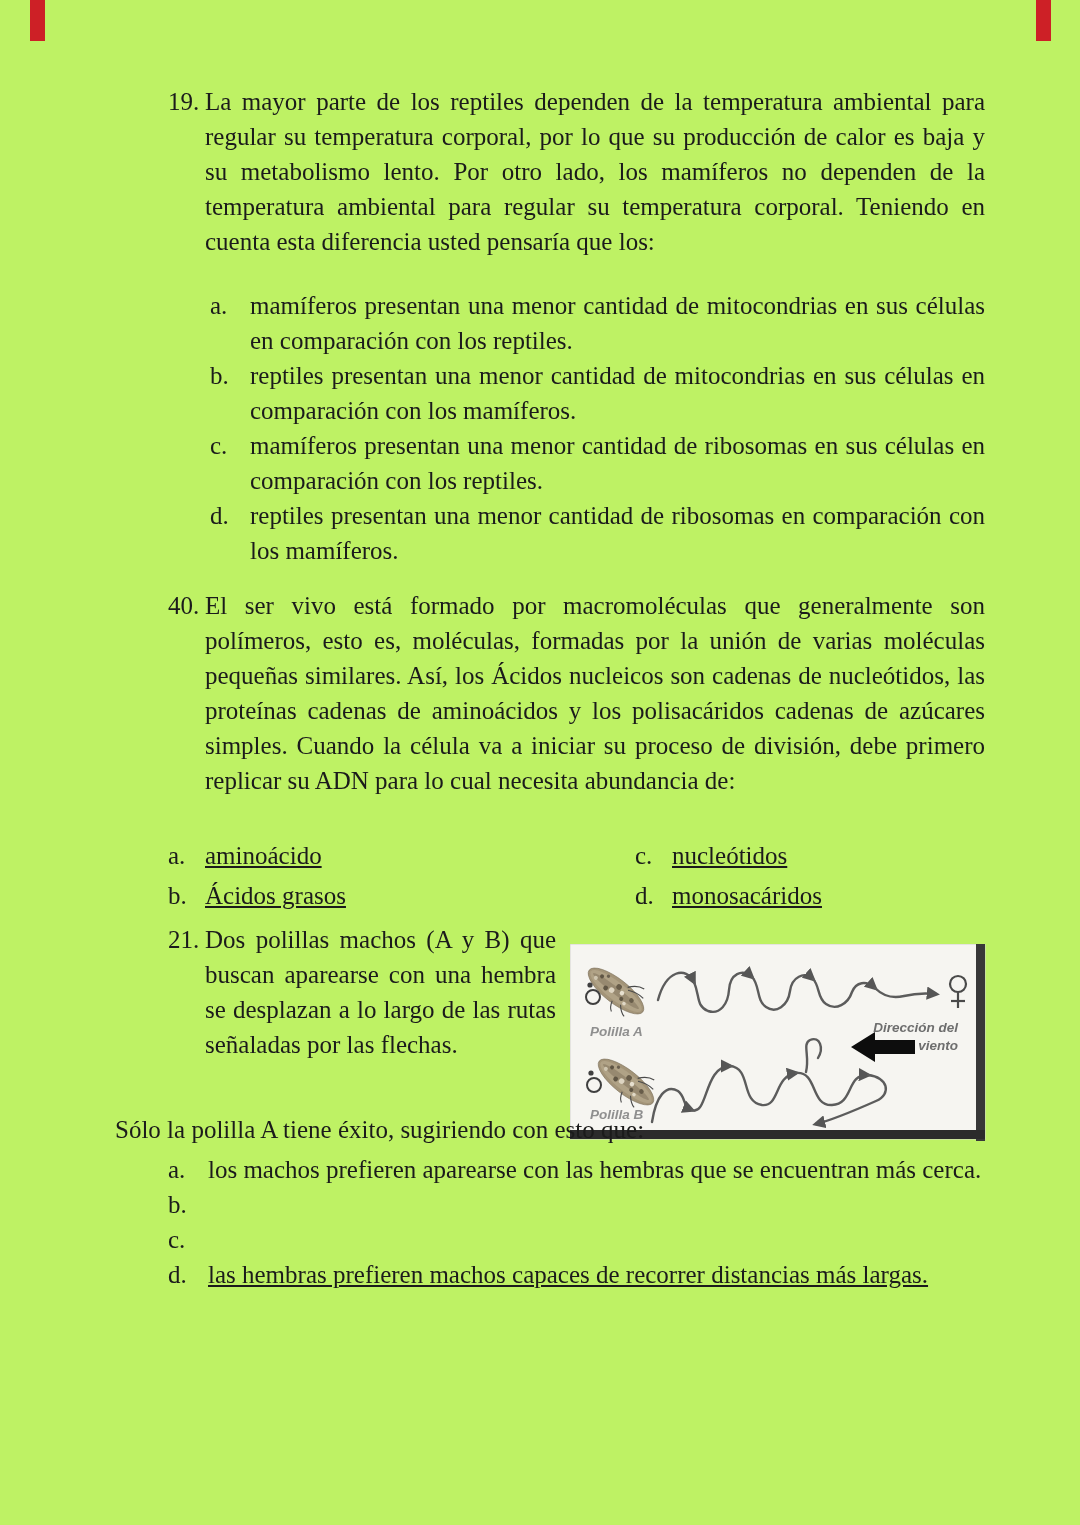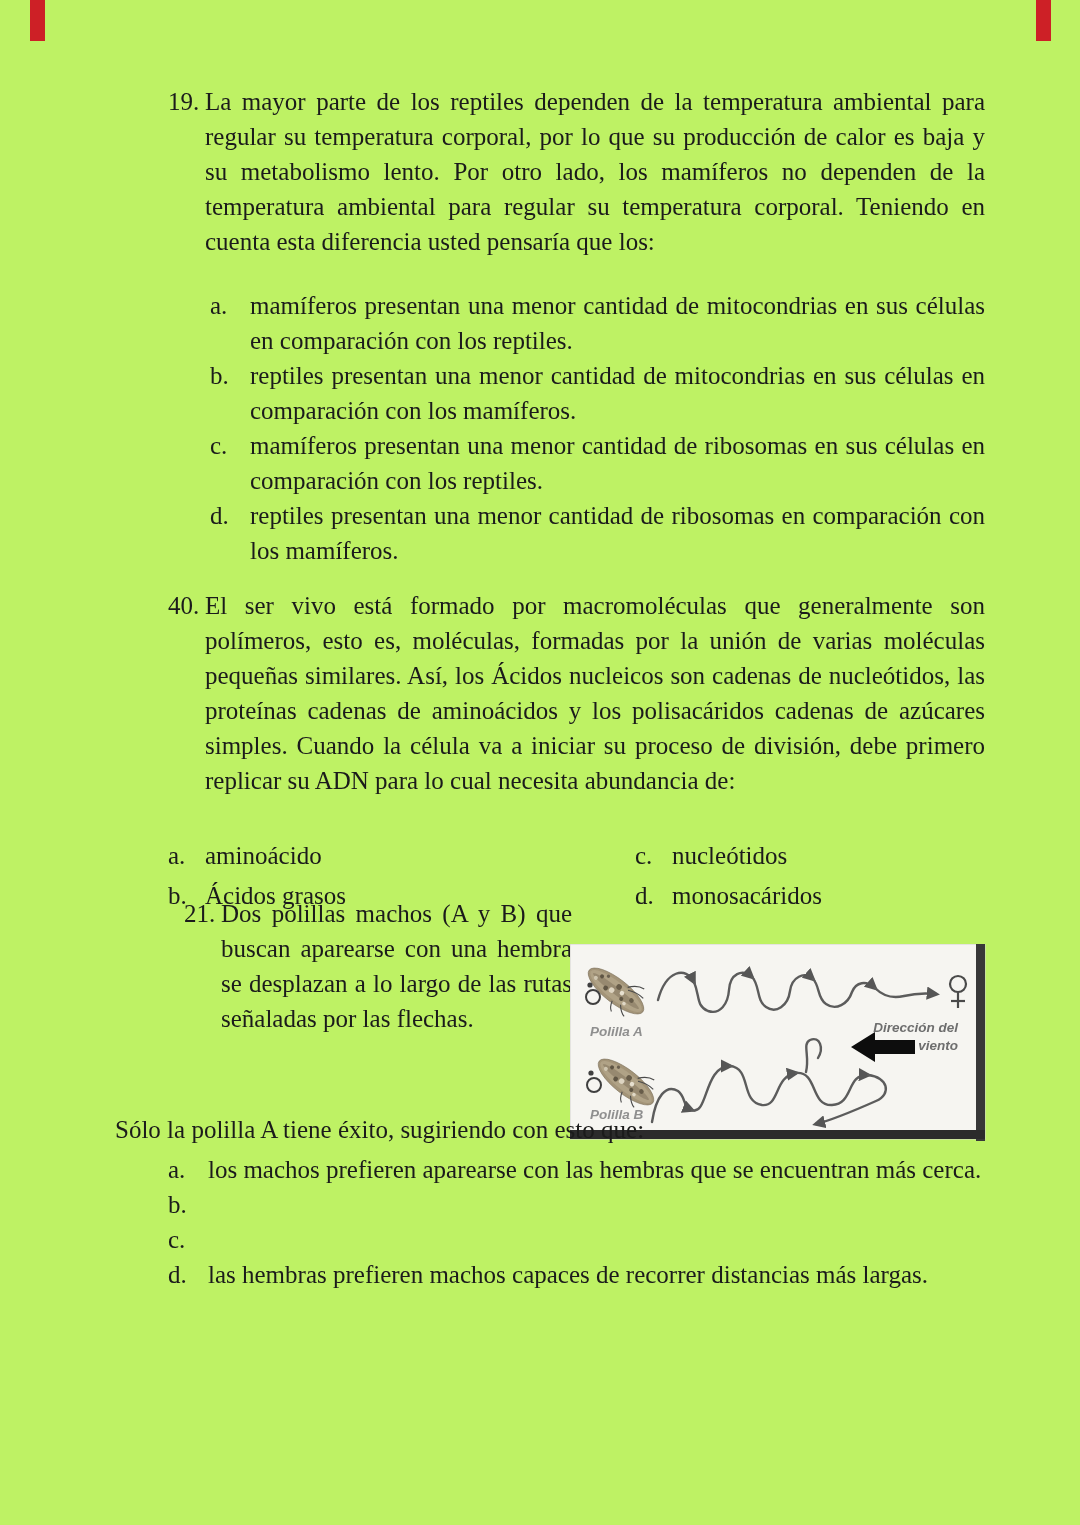--- a/index.html
+++ b/index.html
@@ -9,21 +9,21 @@
   .corner-mark{position:absolute;top:0;width:15px;height:41px;background:#cd2026;}
 
   .qblock{position:absolute;display:flex;font-size:25px;line-height:35px;}
   .qnum{flex:none;width:37px;}
   .qtext{text-align:justify;}
 
   .optlist{position:absolute;font-size:25px;line-height:35px;}
   .opt{display:flex;}
   .omark{flex:none;width:40px;}
   .otext{text-align:justify;}
-  .otext.nojust{text-align:center;}
+  .otext.nojust{text-align:center;text-decoration:underline;}
 
   .opt2col{position:absolute;font-size:25px;line-height:40px;display:flex;}
   .opt2col .omark{width:37px;}
 
   .solo-line{position:absolute;font-size:25px;line-height:35px;}
 
   .figure{position:absolute;}
   .figlabel{font-family:"Liberation Sans",sans-serif;font-weight:700;}
 
   .ribbon{position:absolute;}
@@ -80,21 +80,21 @@
     <div class="opt">
       <span class="omark">c.</span>
       <div class="otext nojust">nucleótidos</div>
     </div>
     <div class="opt">
       <span class="omark">d.</span>
       <div class="otext nojust">monosacáridos</div>
     </div>
   </div>
 
-  <div class="qblock" style="top:896px;left:168px;width:388px;margin-left:16px;">
+  <div class="qblock" style="top:922px;left:168px;width:388px;">
     <span class="qnum">21.</span>
     <div class="qtext">Dos polillas machos (A y B) que buscan aparearse con una hembra se desplazan a lo largo de las rutas señaladas por las flechas.</div>
   </div>
 
   <div class="figure" style="top:944px;left:570px;width:422px;height:197px;font-style:italic;">
     <svg width="422" height="197" viewBox="0 0 422 197" xmlns="http://www.w3.org/2000/svg">
       <defs>
         <marker id="arr" viewBox="0 0 10 10" refX="7" refY="5" markerWidth="5.5" markerHeight="5.5" orient="auto-start-reverse">
           <path d="M0,0 L10,5 L0,10 z" fill="#565656"></path>
         </marker>

